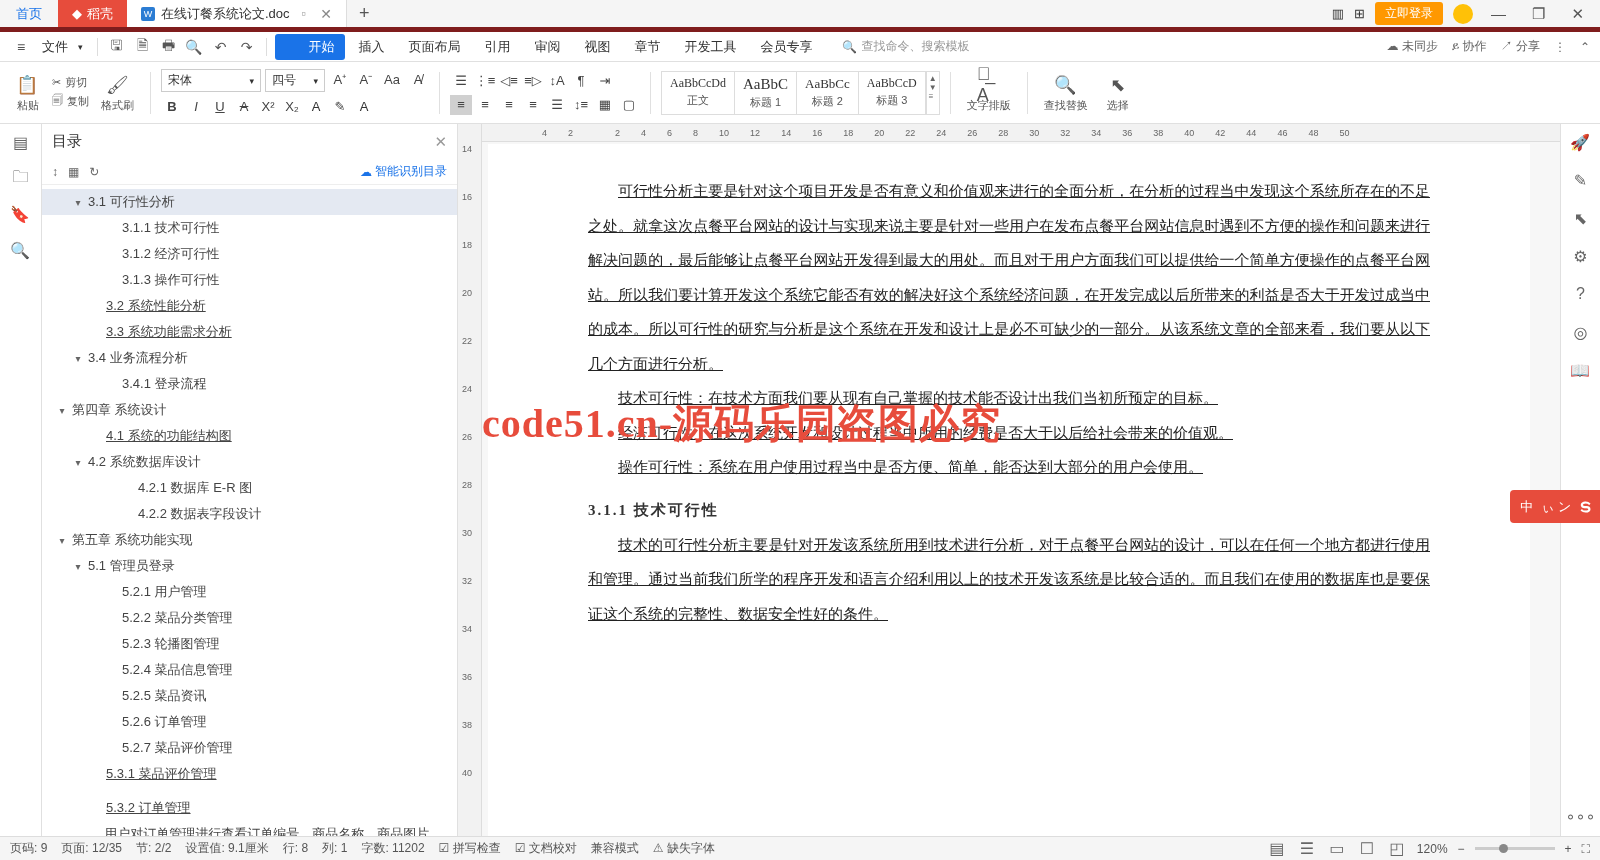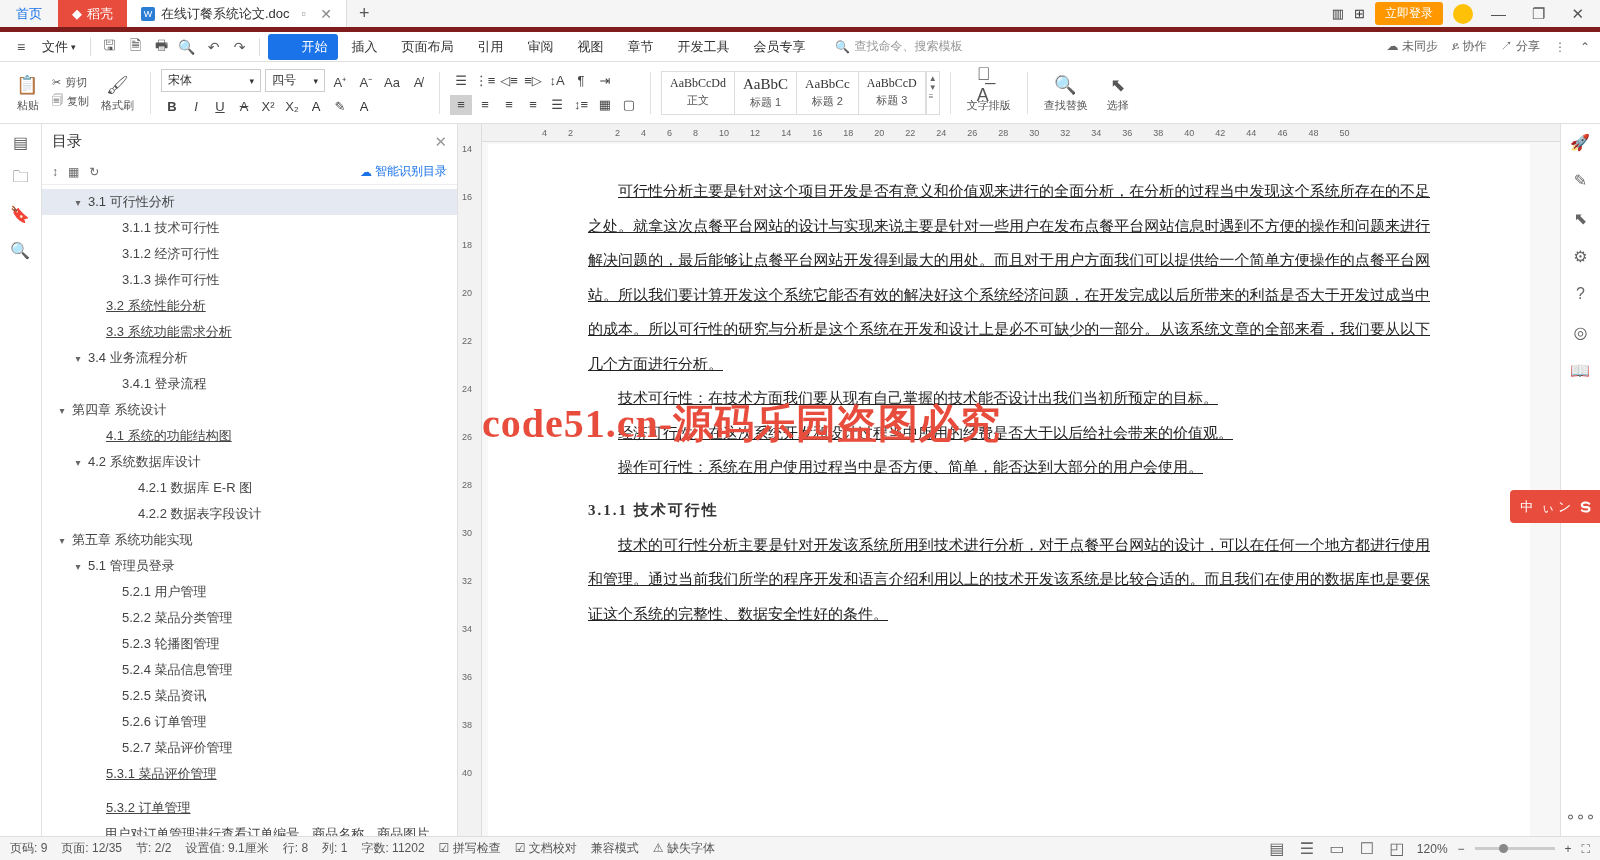--- a/index.html
+++ b/index.html
@@ -15,37 +15,37 @@
 .tab-pop { color: #999; margin-left: 6px; font-size: 13px; }
 .tab-add { padding: 0 12px; color: #555; font-size: 18px; }
 .title-right { margin-left: auto; display: flex; align-items: center; gap: 10px; padding-right: 8px; }
 .login-btn { background: #ff9800; color: #fff; padding: 3px 10px; border-radius: 3px; font-size: 12px; }
 .avatar { width: 20px; height: 20px; background: #ffc107; border-radius: 50%; }
 .win-btn { padding: 0 8px; font-size: 15px; color: #555; }
 
 
 .menu-bar { height: 30px; display: flex; align-items: center; padding: 0 10px; gap: 4px; border-bottom: 1px solid #e0e0e0; }
 .menu-icon { width: 22px; height: 22px; display: flex; align-items: center; justify-content: center; color: #555; font-size: 14px; }
-.file-menu { padding: 0 6px; display: flex; align-items: center; gap: 3px; color: #333; }
+.file-menu { padding: 0 6px; display: flex; align-items: center; gap: 10px; color: #333; }
 .menu-divider { width: 1px; height: 18px; background: #ddd; margin: 0 4px; }
 .menu-tab { padding: 4px 10px; color: #333; cursor: pointer; }
 .menu-tab.active { background: #1a73e8; color: #fff; border-radius: 3px; padding-left: 34px; }
 .search-box { margin-left: 16px; color: #999; display: flex; align-items: center; gap: 4px; font-size: 12px; }
 .menu-right { margin-left: auto; display: flex; gap: 14px; color: #666; font-size: 12px; align-items: center; }
 
 
 .ribbon { height: 62px; display: flex; align-items: center; padding: 0 10px; border-bottom: 1px solid #e0e0e0; gap: 6px; }
 .ribbon-group { display: flex; flex-direction: column; align-items: center; padding: 0 6px; gap: 1px; }
 .ribbon-group-lbl { font-size: 11px; color: #555; }
 .ribbon-big-icon { width: 24px; height: 24px; display: flex; align-items: center; justify-content: center; font-size: 18px; color: #555; }
 .ribbon-split { display: flex; flex-direction: column; gap: 2px; font-size: 11px; color: #555; }
 .ribbon-split-item { display: flex; align-items: center; gap: 4px; }
 .ribbon-divider { width: 1px; height: 42px; background: #e0e0e0; margin: 0 4px; }
 .font-sel { border: 1px solid #ccc; padding: 2px 6px; font-size: 12px; display: flex; align-items: center; gap: 4px; background: #fff; }
-.font-row { display: flex; gap: 4px; align-items: flex-end; }
+.font-row { display: flex; gap: 4px; align-items: flex-start; }
 .font-btns { display: flex; gap: 2px; }
 .fmt-btn { width: 22px; height: 20px; display: flex; align-items: center; justify-content: center; font-size: 13px; color: #444; }
 .style-gallery { display: flex; border: 1px solid #ddd; }
 .style-item { padding: 4px 8px; border-right: 1px solid #ddd; text-align: center; font-size: 11px; }
 .style-item .preview { font-size: 12px; color: #333; font-family: "Times New Roman"; }
 .style-item .lbl { font-size: 11px; color: #555; margin-top: 2px; }
 .style-arrows { display: flex; flex-direction: column; font-size: 8px; color: #666; padding: 2px; border-left: 1px solid #ddd; }
 
 
 .main { display: flex; height: calc(100% - 148px); }

